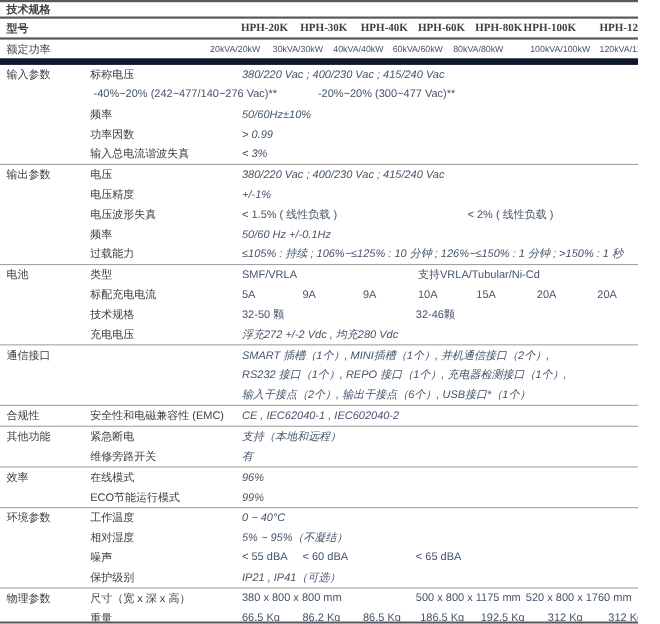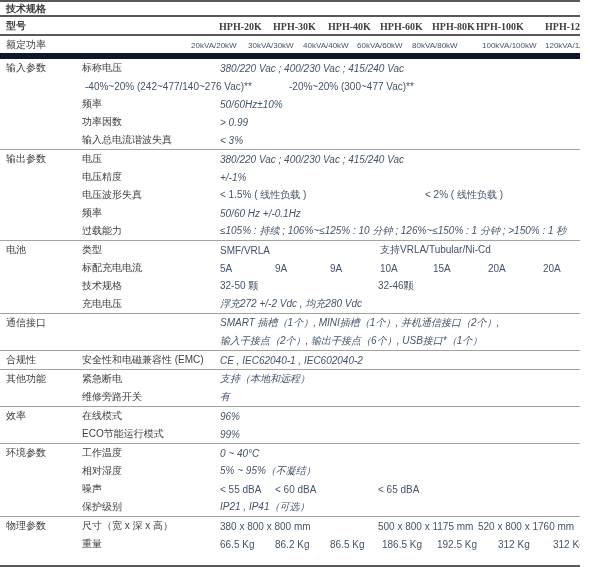--- a/index.html
+++ b/index.html
@@ -168,20 +168,25 @@
 
   <div class="group">
     <div class="row">
       <div class="c-sec">通信接口</div>
       <div class="c-param"></div>
       <div class="c-val plain">SMART 插槽（1个）, MINI插槽（1个）, 并机通信接口（2个）,</div>
     </div>
     <div class="row">
       <div class="c-sec"></div>
       <div class="c-param"></div>
+      <div class="c-val plain">RS232 接口（1个）, REPO 接口（1个）, 充电器检测接口（1个）,</div>
+    </div>
+    <div class="row">
+      <div class="c-sec"></div>
+      <div class="c-param"></div>
       <div class="c-val plain">输入干接点（2个）, 输出干接点（6个）, USB接口*（1个）</div>
     </div>
   </div>
 
   <div class="group">
     <div class="row">
       <div class="c-sec">合规性</div>
       <div class="c-param">安全性和电磁兼容性 (EMC)</div>
       <div class="c-val plain">CE , IEC62040-1 , IEC602040-2</div>
     </div>

